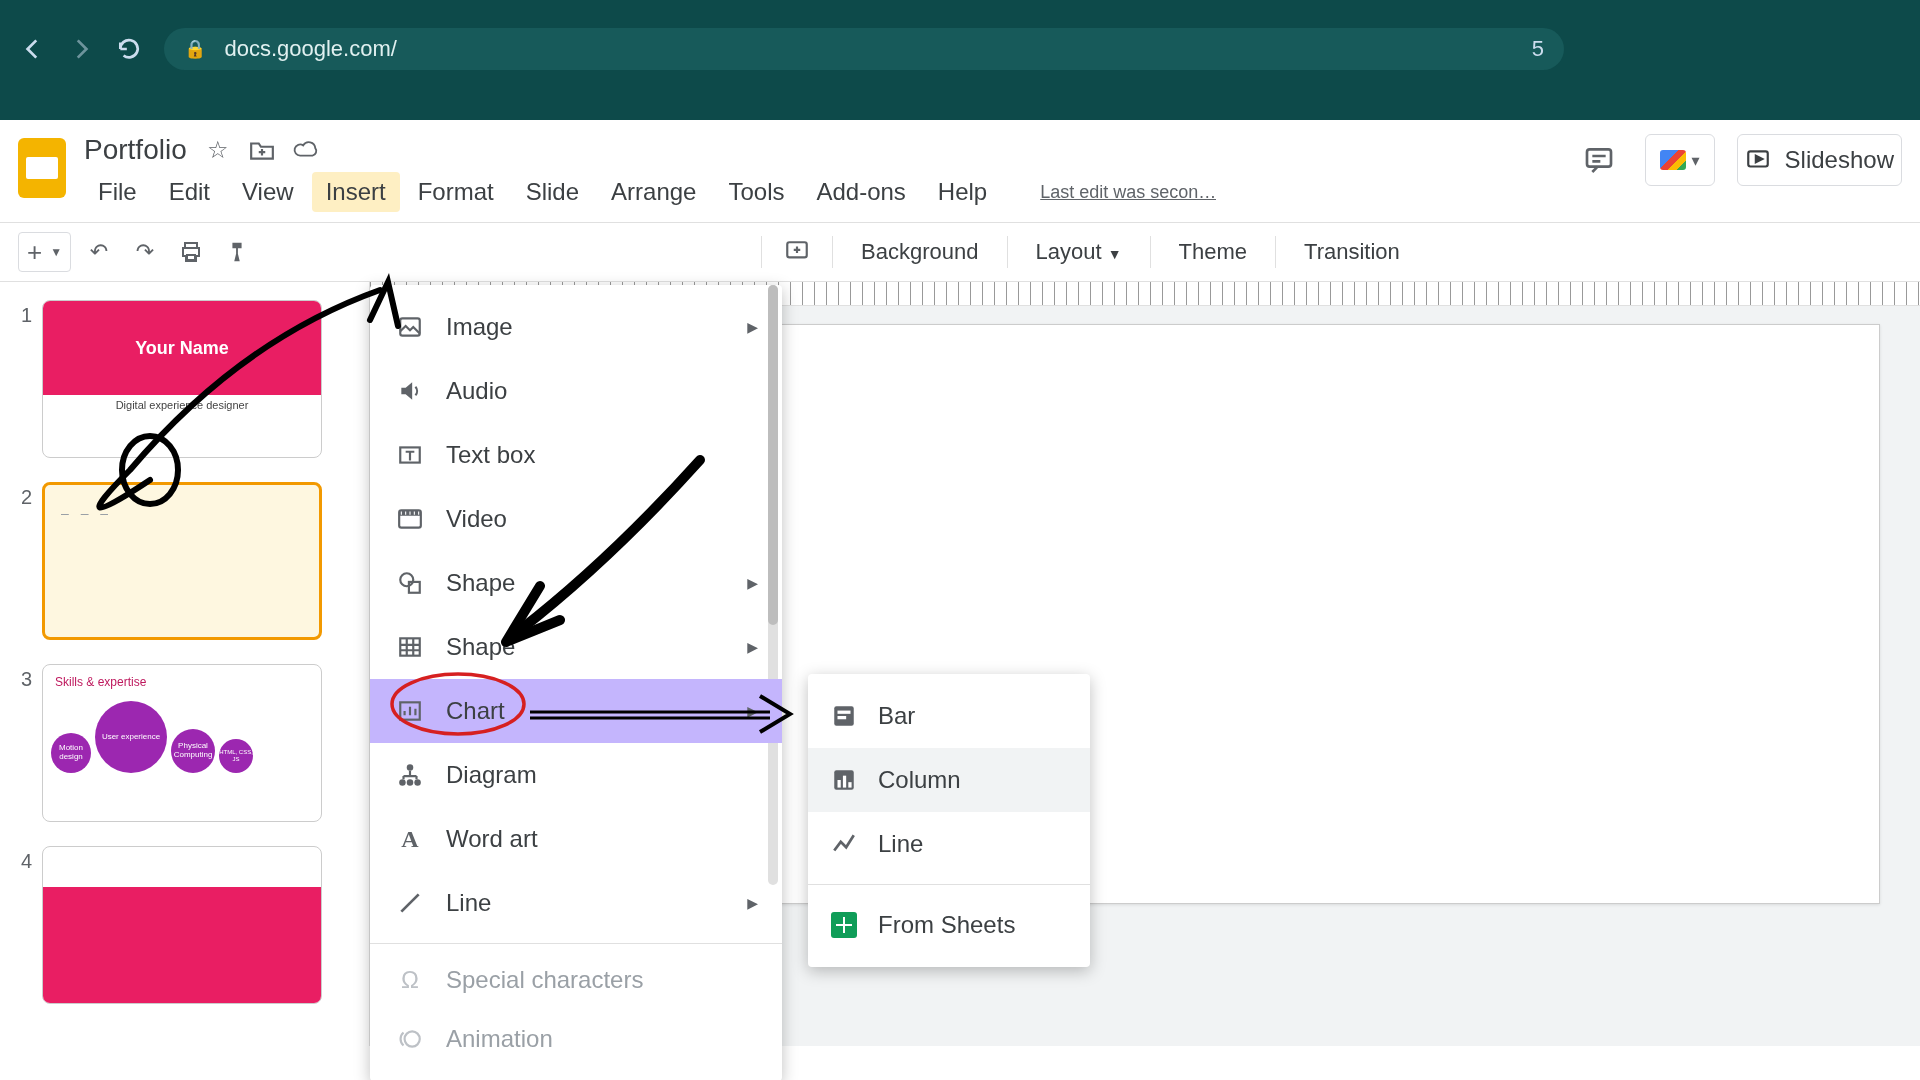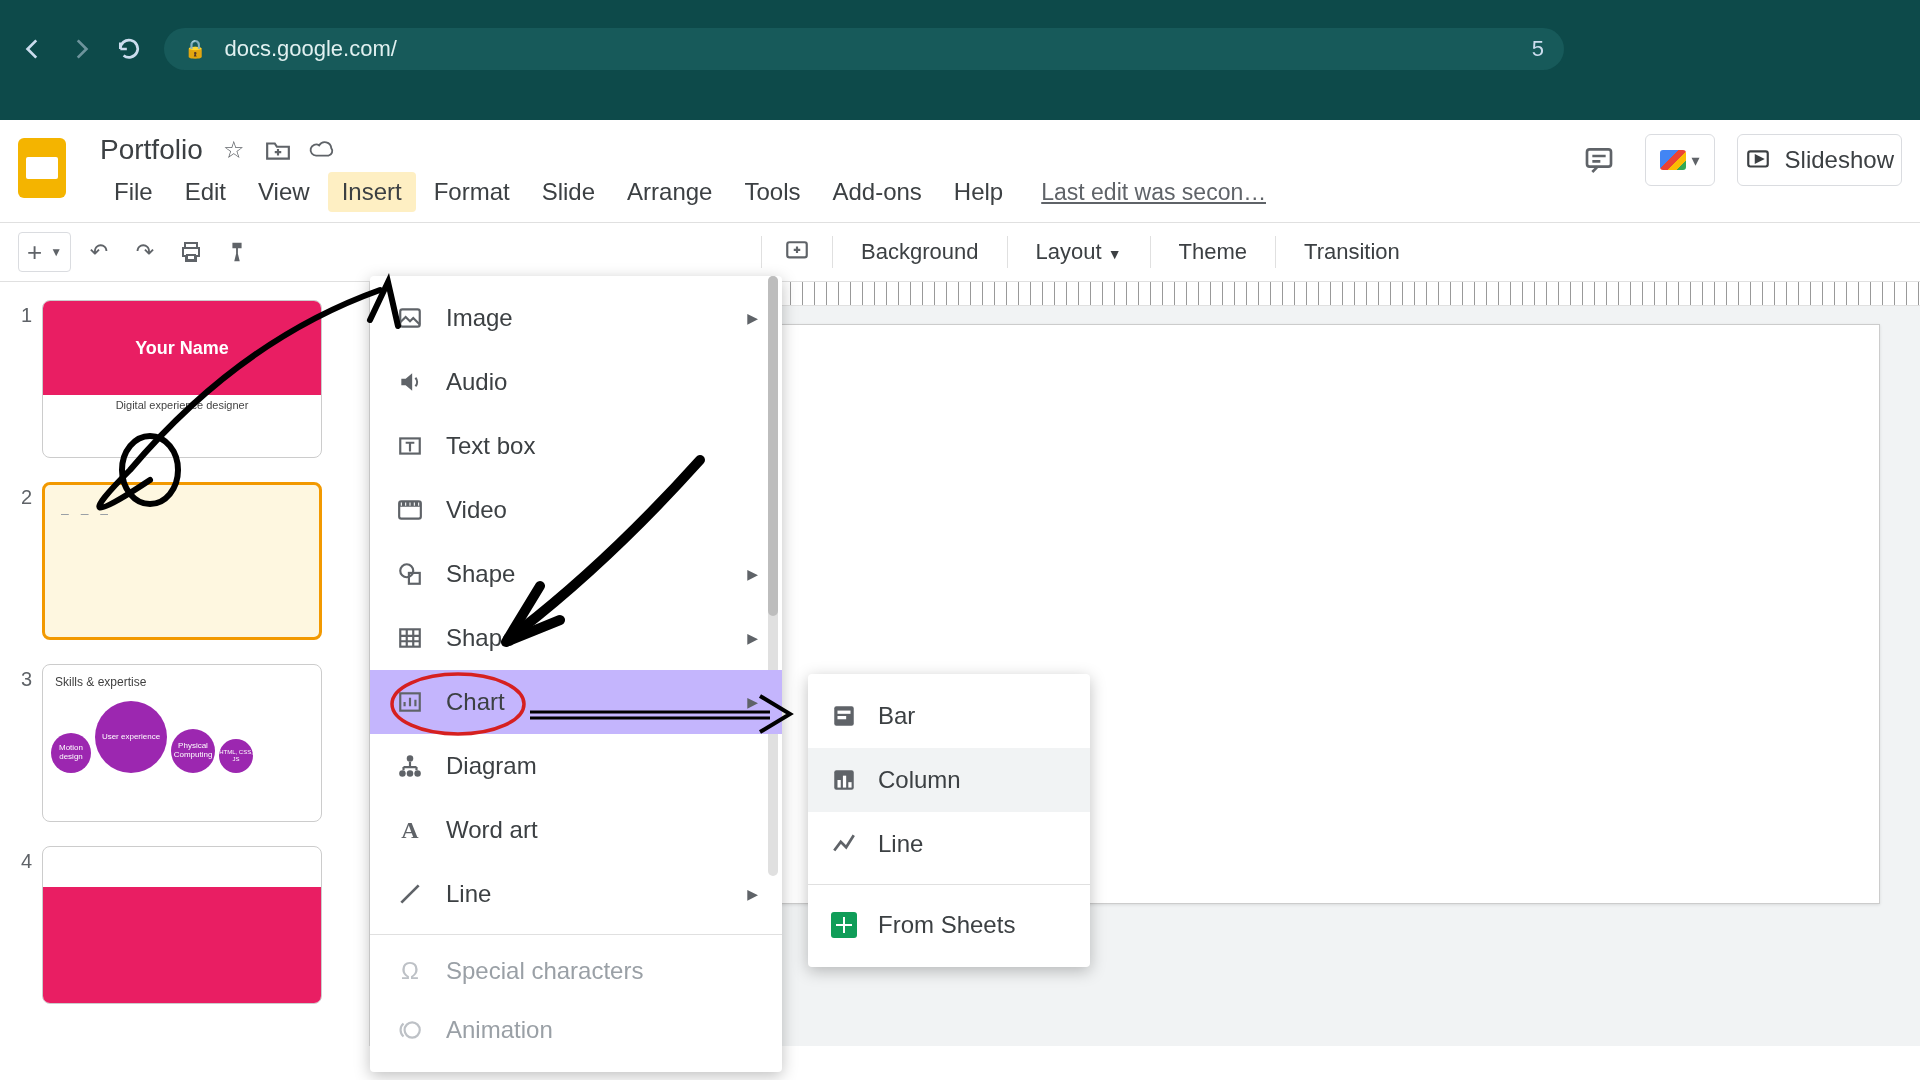--- a/index.html
+++ b/index.html
@@ -8,30 +8,30 @@
   
   .browser-bar { height: 18px; background: #0d4a4a; display:flex; align-items:center; }
   .browser-nav { height: 62px; background: #0d4a4a; display:flex; align-items:center; padding: 0 20px; gap: 22px;}
   .nav-btn { width: 26px; height:26px; display:flex; align-items:center; justify-content:center; color:#cfe; }
   .addr-pill { background:#175a5a; border-radius: 40px; height:42px; display:flex; align-items:center; padding: 0 20px; color:#e0f0f0; font-size:22px; gap: 18px; flex:1; max-width: 1400px;}
   .lock-icon { font-size:18px; color:#b0d0d0; }
   .bookmark-bar { height: 40px; background:#0d4a4a; }
 
   
   .app-area { background:#fff; }
-  .app-header { display:flex; align-items:flex-start; padding: 14px 18px 0 18px; gap: 34px; }
+  .app-header { display:flex; align-items:flex-start; padding: 14px 18px 0 18px; gap: 18px; }
   .slides-logo { width:48px; height:60px; background:#f4b400; border-radius:6px; display:flex; align-items:center; justify-content:center; margin-top:4px;}
   .slides-logo-inner { width:32px; height:22px; background:#fff; border-radius:2px;}
   .title-row { display:flex; align-items:center; gap:18px; }
   .doc-title { font-size:28px; color:#3c4043; }
   .title-icon { width:26px; height:26px; color:#5f6368; display:flex; align-items:center; justify-content:center; font-size:24px;}
   .menu-row { display:flex; align-items:center; gap: 4px; margin-top:6px;}
   .menu-item { font-size:24px; color:#3c4043; padding: 6px 14px; border-radius:4px; cursor:pointer;}
   .menu-item.active { background:#feefc3; }
-  .last-edit { font-size:23px; color:#5f6368; text-decoration:underline; margin-left: 20px; white-space:nowrap; overflow:hidden; text-overflow:ellipsis; max-width:260px;}
+  .last-edit { font-size:18px; color:#5f6368; text-decoration:underline; margin-left: 35px; white-space:nowrap; overflow:hidden; text-overflow:ellipsis; max-width:260px;}
   .header-right { margin-left:auto; display:flex; align-items:center; gap: 22px; padding-right:0;}
   .hr-icon { width:48px; height:48px; border-radius:50%; display:flex; align-items:center; justify-content:center; color:#5f6368; font-size:28px;}
   .meet-btn { width:70px; height:52px; border:1px solid #dadce0; border-radius:6px; display:flex; align-items:center; justify-content:center; gap:6px;}
   .meet-icon { width:26px; height:20px; background:linear-gradient(135deg,#4285f4 0 40%, #ea4335 40% 60%, #fbbc04 60% 80%, #34a853 80%); border-radius:3px;}
   .slideshow-btn { height:52px; border:1px solid #dadce0; border-radius:6px; display:flex; align-items:center; padding: 0 7px; gap:14px; font-size:24px; color:#3c4043;}
 
   
   .toolbar-row { display:flex; align-items:center; border-top:1px solid #e0e0e0; border-bottom:1px solid #e0e0e0; height:60px; padding: 0 18px; gap:10px; margin-top:10px;}
   .tool-btn { min-width:36px; height:40px; display:flex; align-items:center; justify-content:center; color:#5f6368; font-size:22px; padding:0 6px;}
   .tool-sep { width:1px; height:32px; background:#e0e0e0; margin: 0 6px;}
@@ -40,32 +40,32 @@
 
   
   .workspace { display:flex; height: calc(100% - 200px); }
   .thumb-panel { width: 370px; padding: 18px 12px; border-right:1px solid #e0e0e0; overflow:hidden;}
   .thumb-row { display:flex; gap:10px; margin-bottom:24px; align-items:flex-start;}
   .thumb-num { font-size:20px; color:#5f6368; width:20px; text-align:right; padding-top:4px;}
   .thumb { width:280px; height:158px; border:1px solid #ccc; border-radius:8px; background:#fff; position:relative; overflow:hidden;}
   .thumb.selected { border:3px solid #f29900; background:#fef7e0;}
   .thumb-1-top { height:94px; background:#e91e63; color:#fff; display:flex; align-items:center; justify-content:center; font-weight:bold; font-size:18px;}
   .thumb-1-sub { font-size:11px; color:#444; text-align:center; padding-top:4px;}
-  .thumb-3-title { font-size:12px; color:#404040; padding:10px 12px 0;}
+  .thumb-3-title { font-size:12px; color:#be185d; padding:10px 12px 0;}
   .circles { display:flex; align-items:flex-end; padding:12px 8px; gap:4px;}
   .circle { border-radius:50%; background:#9c27b0; color:#fff; font-size:8px; display:flex; align-items:center; justify-content:center; text-align:center; line-height:1.1;}
   .thumb-4-top { height:100%; margin-top:40px; background:#e91e63;}
 
   .canvas-area { flex:1; background:#f1f3f4; position:relative;}
   .ruler { height:24px; background:#fff; border-bottom:1px solid #e0e0e0; background-image: repeating-linear-gradient(90deg, #999 0 1px, transparent 1px 12px); margin-left:0;}
   .canvas { background:#fff; margin: 18px 40px; height:580px; border:1px solid #ccc; position:relative; box-shadow: 0 1px 3px rgba(0,0,0,0.1);}
   .canvas-placeholder { position:absolute; top:130px; left:50px; font-size:28px; color:#9aa0a6; letter-spacing:8px;}
 
   
-  .dropdown { position:absolute; top:276px; left:370px; width:412px; background:#fff; box-shadow: 0 4px 16px rgba(0,0,0,0.25); border-radius:4px; padding: 10px 0; z-index:100;}
+  .dropdown { position:absolute; top:285px; left:370px; width:412px; background:#fff; box-shadow: 0 4px 16px rgba(0,0,0,0.25); border-radius:4px; padding: 10px 0; z-index:100;}
   .dd-item { display:flex; align-items:center; height:64px; padding: 0 26px; gap:22px; font-size:24px; color:#3c4043; cursor:pointer; position:relative;}
   .dd-item.hovered { background:#c4b5fd;}
   .dd-item.disabled { color:#9aa0a6;}
   .dd-icon { width:28px; height:28px; display:flex; align-items:center; justify-content:center; color:#5f6368;}
   .dd-arrow { position:absolute; right:24px; color:#5f6368; font-size:14px;}
   .dd-sep-top { border-top:1px solid #e0e0e0; margin-top:8px; padding-top:8px;}
 
   
   .submenu { position:absolute; top:674px; left:808px; width:282px; background:#fff; box-shadow: 0 4px 16px rgba(0,0,0,0.25); border-radius:4px; padding: 10px 0; z-index:110;}
   .sm-item { display:flex; align-items:center; height:64px; padding: 0 22px; gap:20px; font-size:24px; color:#3c4043; cursor:pointer;}

